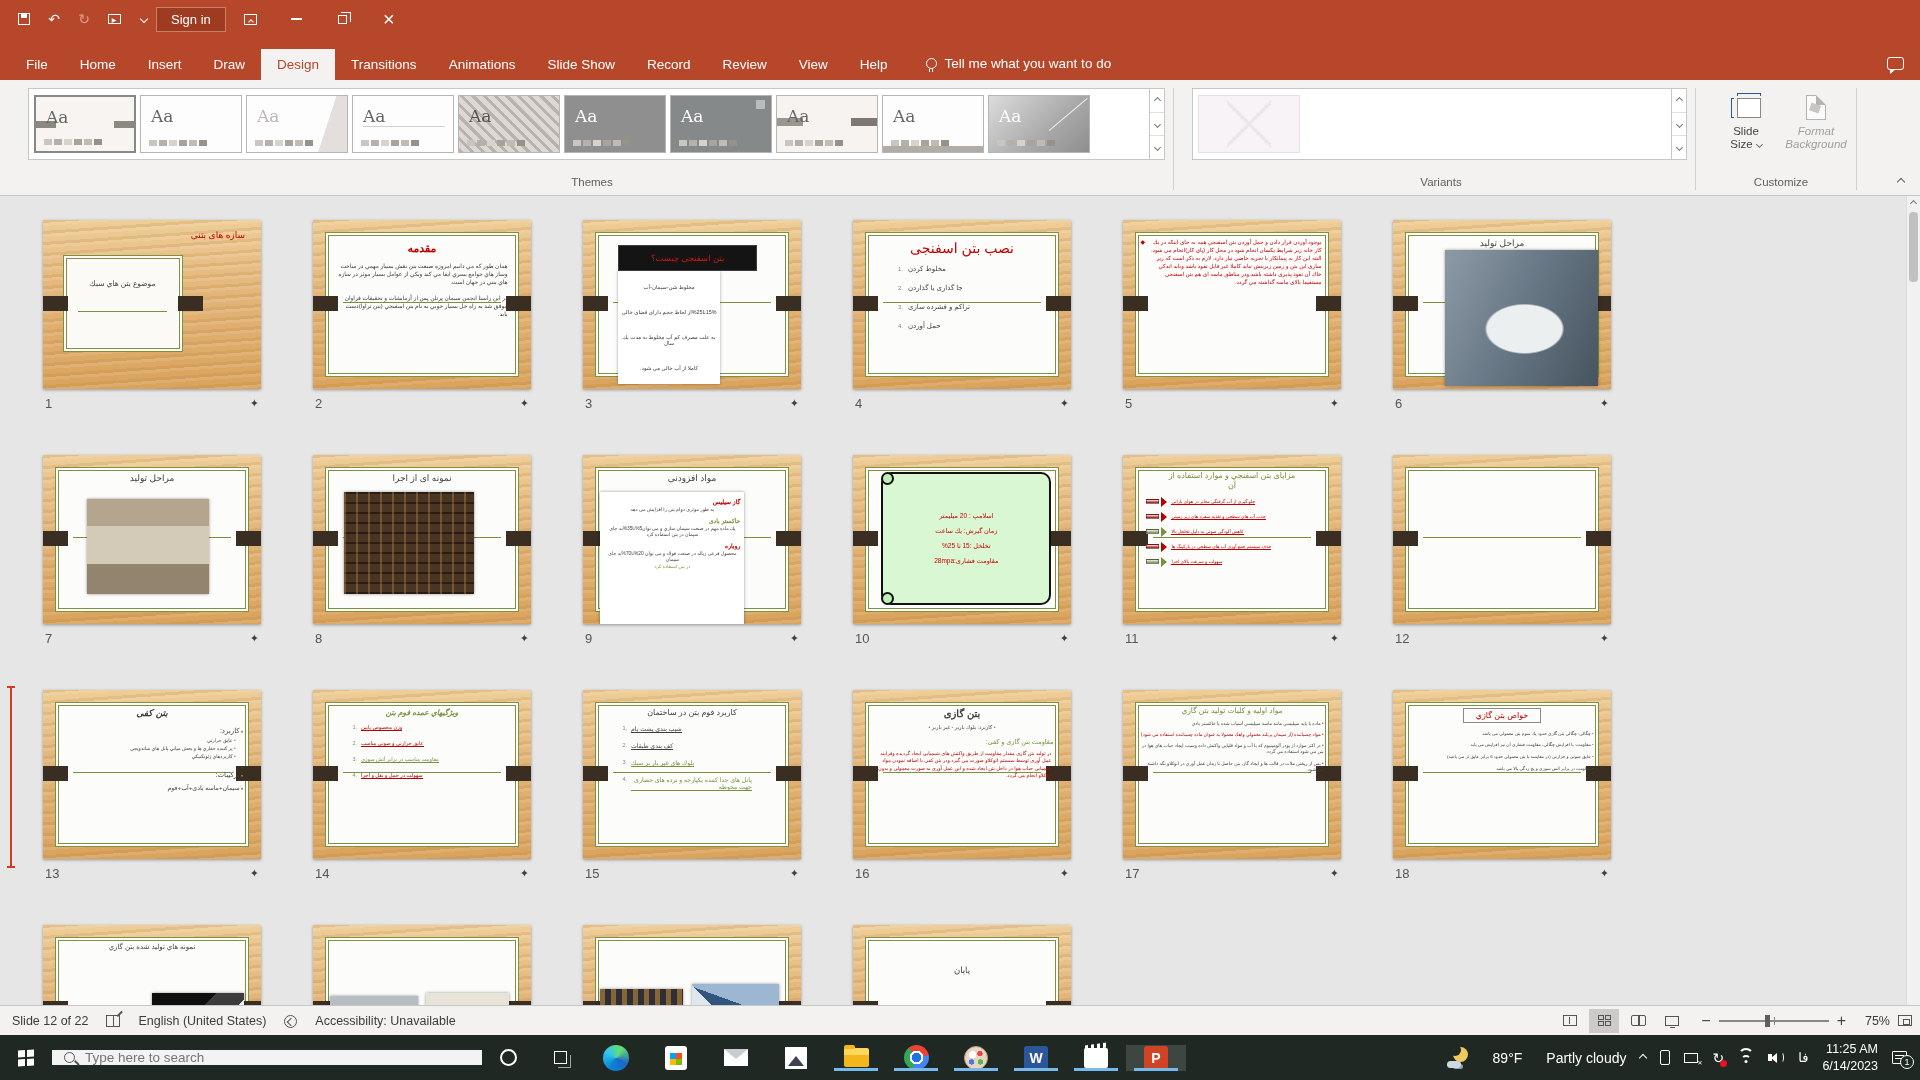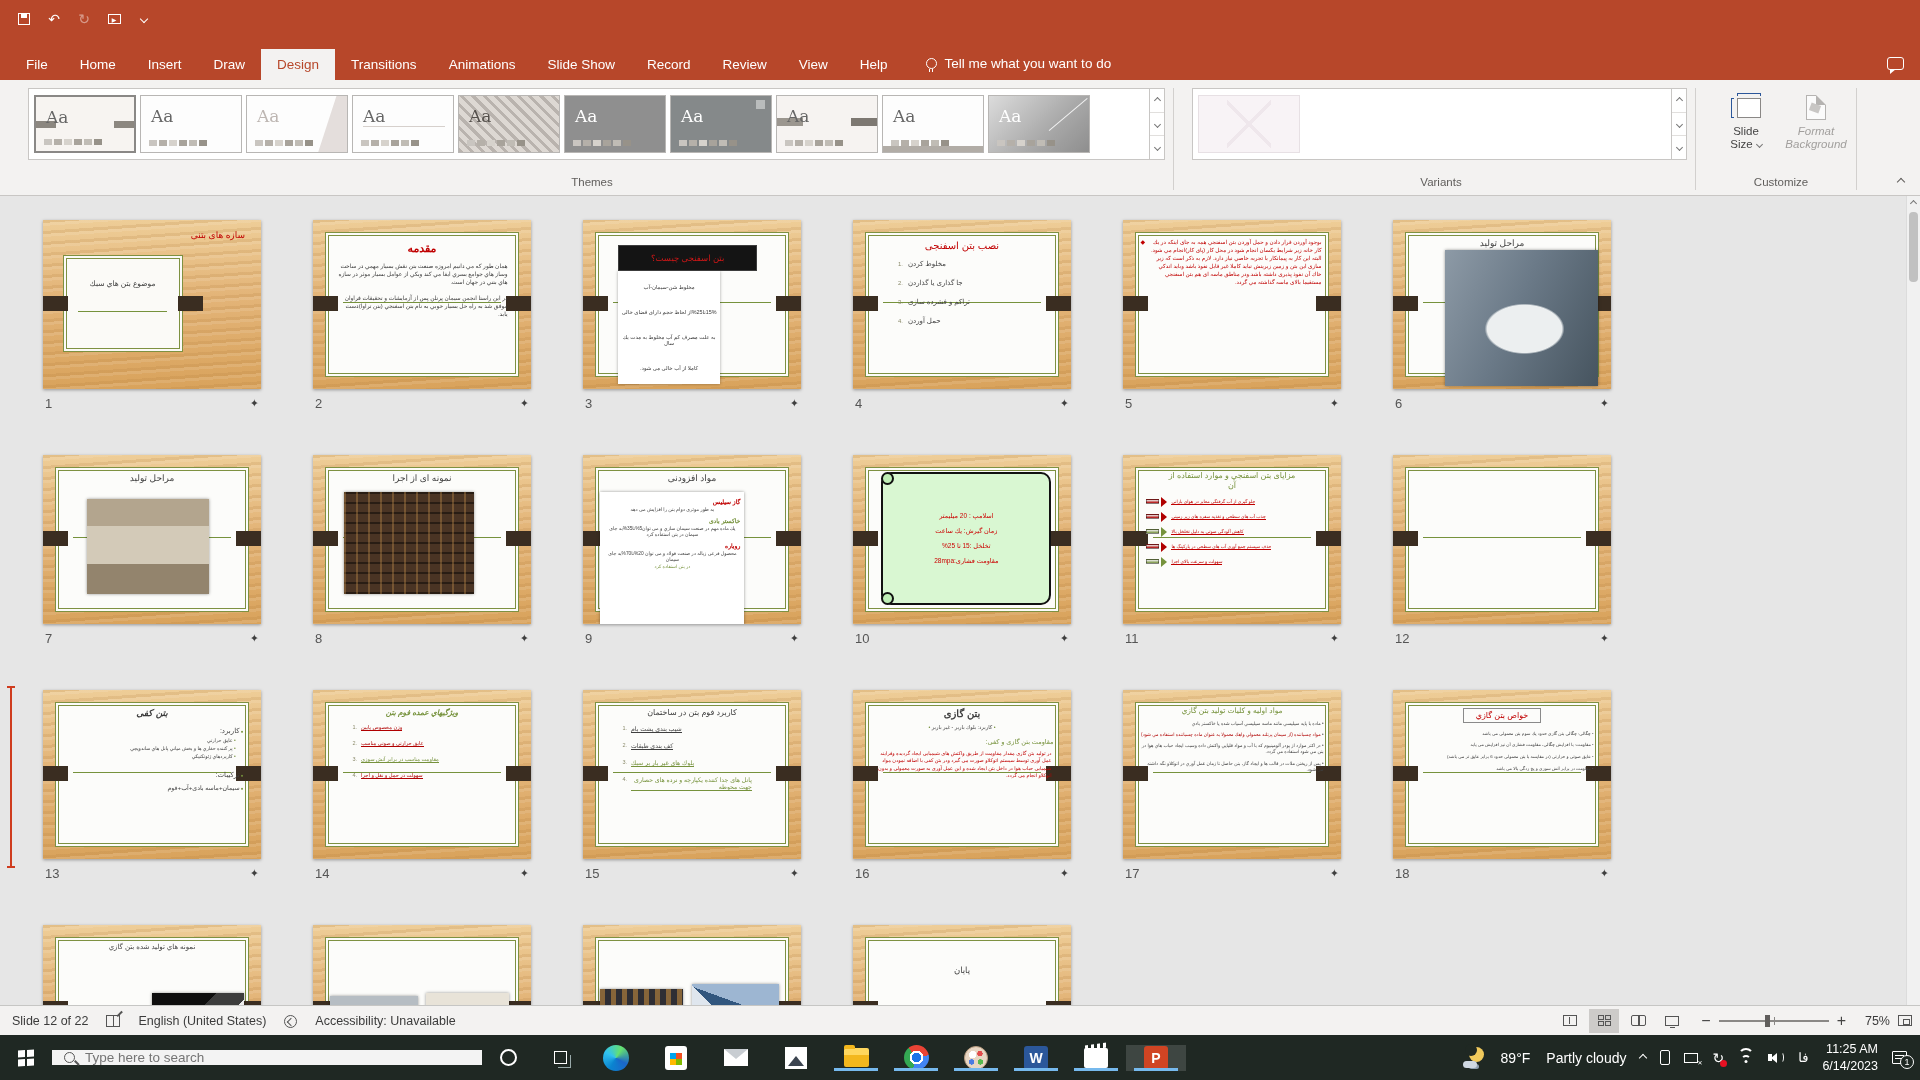--- a/index.html
+++ b/index.html
@@ -132,21 +132,21 @@
   .i-mag::after { content:""; position:absolute; left:9px; top:9px; width:6px; height:1.6px; background:#555; transform:rotate(45deg); }
   .tb-search input { border:none; outline:none; background:transparent; font-size:13.5px; color:#444; width:100%; font-family:"Liberation Sans",sans-serif; }
   .tbtn { width:52px; display:flex; align-items:center; justify-content:center; cursor:pointer; position:relative; }
   .i-cortana { width:17px; height:17px; border:2px solid #fff; border-radius:50%; }
   .i-taskview { width:13px; height:13px; border:1.6px solid #fff; position:relative; }
   .i-taskview::before { content:""; position:absolute; left:3px; top:3px; right:-5px; bottom:-5px; border-right:1.6px solid #9aa; border-bottom:1.6px solid #9aa; }
   .appcell { width:60px; display:flex; align-items:center; justify-content:center; cursor:pointer; position:relative; }
   .appcell.running::after { content:""; position:absolute; bottom:0; left:8px; right:8px; height:2.5px; background:#76b9ed; }
   .appcell.activeapp { background:rgba(255,255,255,.14); }
   .tray { margin-left:auto; display:flex; align-items:center; gap:14px; padding-right:8px; }
-  .weather { display:flex; align-items:center; gap:16px; font-size:14px; cursor:pointer; }
+  .weather { display:flex; align-items:center; gap:24px; font-size:14px; cursor:pointer; }
   .moonwrap { width:22px; height:22px; position:relative; }
   .moon { position:absolute; right:1px; top:0; width:15px; height:15px; border-radius:50%; background:#f0c95c; }
   .moon::after { content:""; position:absolute; left:-4px; top:-3px; width:12px; height:12px; border-radius:50%; background:#1f2823; }
   .cloud { position:absolute; left:0; bottom:1px; width:14px; height:7px; border-radius:5px; background:#cfd8e2; }
   .cloud2 { position:absolute; left:6px; bottom:0; width:10px; height:5px; border-radius:4px; background:#8fa0b0; }
   .trayic { display:flex; align-items:center; justify-content:center; cursor:pointer; position:relative; color:#fff; }
   .i-phone { width:10px; height:15px; border:1.5px solid #fff; border-radius:2px; }
   .i-kbd { width:14px; height:10px; border:1.3px solid #fff; position:relative; font-size:6px; }
   .i-kbd::after { content:"✕"; position:absolute; right:-5px; bottom:-4px; font-size:6px; }
   .i-sync { font-size:14px; }
@@ -181,20 +181,37 @@
       <span class="qbtn">
           <span class="arrow-glyph dim">↻</span>
         </span>
       <span class="qbtn">
           <span class="i-show">▶</span>
         </span>
       <span class="qbtn">
           <span class="chev"></span>
         </span>
     </div>
+    <div class="tb-right">
+      <button class="signin">Sign in</button>
+      <span class="winbtn">
+          <span class="i-ribopt">
+            <span class="chev up" style="margin-top:5px;border-width:0 1.5px 1.5px 0;width:4px;height:4px;"></span>
+          </span>
+        </span>
+      <span class="winbtn">
+          <span class="i-min"></span>
+        </span>
+      <span class="winbtn">
+          <span class="i-rest"></span>
+        </span>
+      <span class="winbtn">
+          <span class="i-close">×</span>
+        </span>
+    </div>
   </div>
 
   <div class="tabbar">
     <div id="tab-strip" style="display:flex;align-items:flex-end;">
         <div class="rtab">File</div>
         <div class="rtab">Home</div>
         <div class="rtab">Insert</div>
         <div class="rtab">Draw</div>
         <div class="rtab active">Design</div>
         <div class="rtab">Transitions</div>
@@ -453,21 +470,21 @@
           </div>
         </div>
         <div class="slide-cell">
           <div class="thumb">
             <div class="etab l"></div>
             <div class="etab r"></div>
             <div class="panel">
               <div class="mid-line"></div>
             </div>
             <div class="pc">
-              <div style="text-align: center; font-size: 10px; color: rgb(192, 0, 0); margin-top: 6px; direction: rtl; line-height: 1.25;">نصب بتن اسفنجی</div>
+              <div style="text-align: center; font-size: 14px; color: rgb(192, 0, 0); margin-top: 6px; direction: rtl; line-height: 1.25;">نصب بتن اسفنجی</div>
               <div style="margin-top: 8px; display: flex; flex-direction: column; gap: 11px;">
                 <div class="list-item" style="display: flex; direction: ltr; gap: 5px; padding-left: 15%; align-items: center;">
                   <span style="font-size: 6px; color: rgb(138, 138, 106);">1.</span>
                   <span style="font-size: 7px; color: rgb(63, 63, 63); direction: rtl;">مخلوط كردن</span>
                 </div>
                 <div class="list-item" style="display: flex; direction: ltr; gap: 5px; padding-left: 15%; align-items: center;">
                   <span style="font-size: 6px; color: rgb(138, 138, 106);">2.</span>
                   <span style="font-size: 7px; color: rgb(63, 63, 63); direction: rtl;">جا گذاری يا گذاردن</span>
                 </div>
                 <div class="list-item" style="display: flex; direction: ltr; gap: 5px; padding-left: 15%; align-items: center;">

